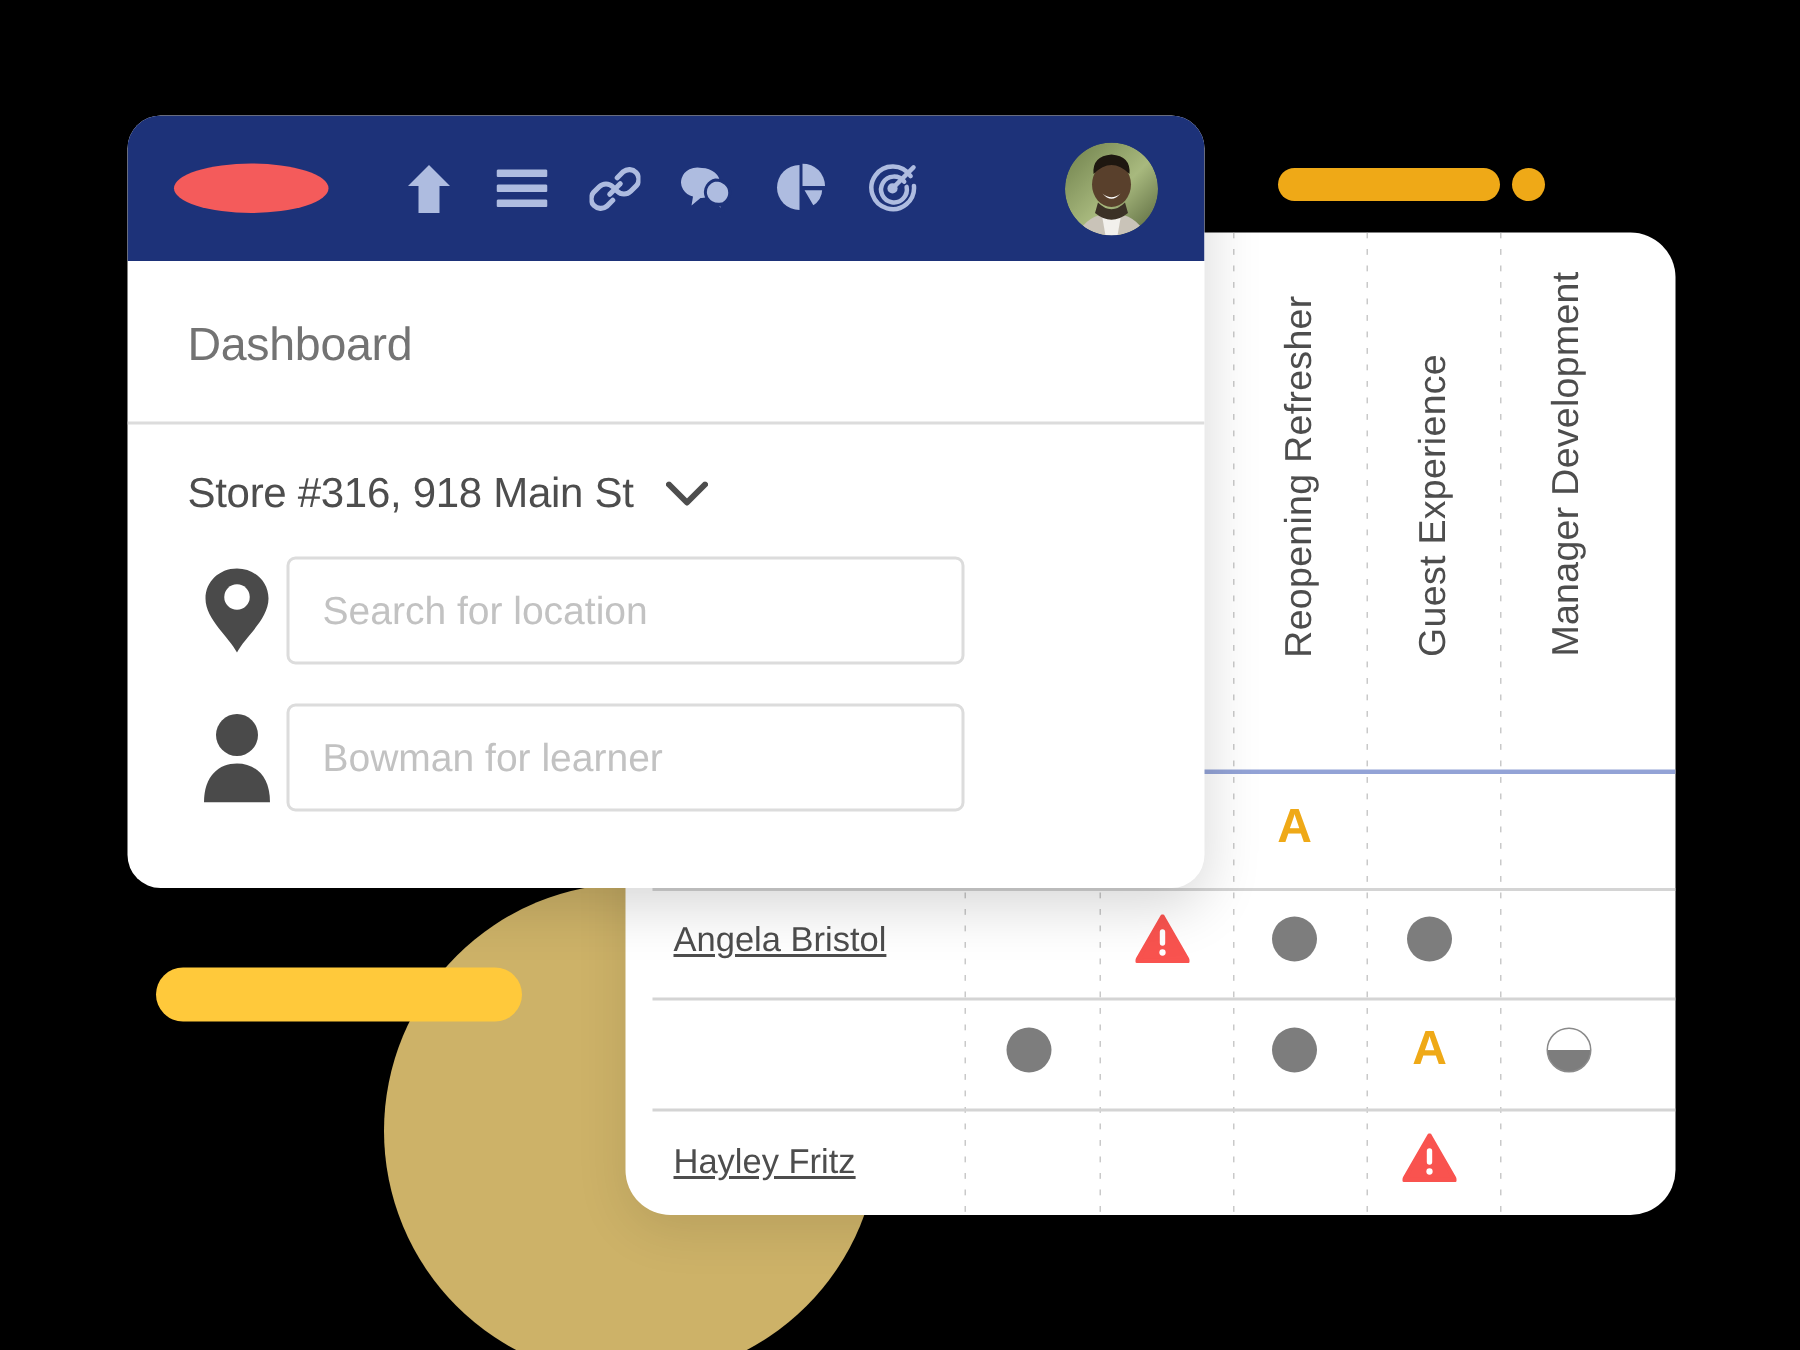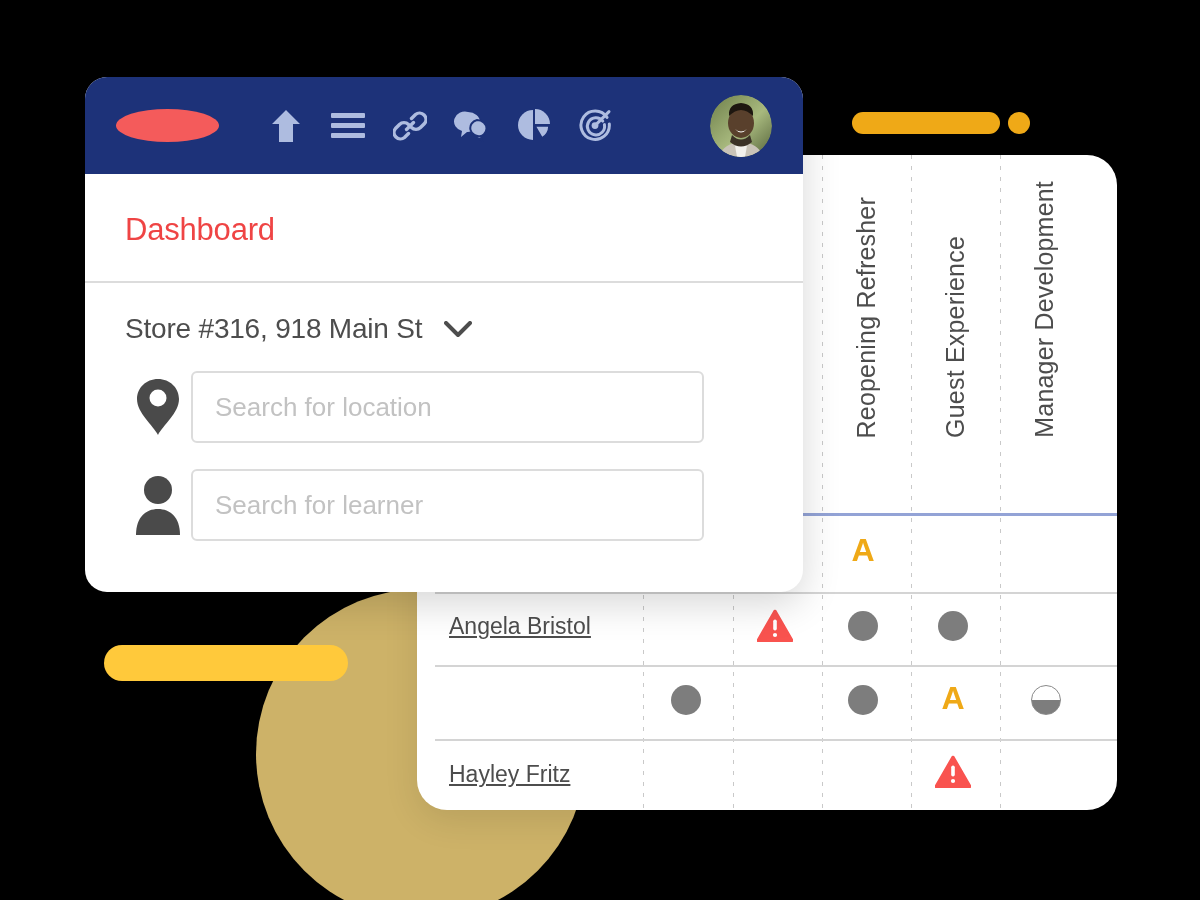--- a/index.html
+++ b/index.html
@@ -72,35 +72,35 @@
     width:103px;height:33px;border-radius:50%;background:#F45B5B;margin-left:31px;
   }
   .nav-icons{display:flex;align-items:center;gap:22px;margin-left:47px;}
   .nav-ic{width:40px;height:40px;display:flex;align-items:center;justify-content:center;cursor:pointer;}
   .avatar{
     position:absolute;right:31px;top:50%;transform:translateY(-50%);
     width:62px;height:62px;border-radius:50%;overflow:hidden;
   }
 
   .dash-title{
-    font-size:31px;color:#ef4444;padding:38px 0 0 40px;letter-spacing:-.2px;
+    font-size:31px;color:#737373;padding:38px 0 0 40px;letter-spacing:-.2px;
   }
   .dash-sep{margin-top:33px;height:2px;background:#dcdcdc;}
 
   .store-row{
     display:flex;align-items:center;gap:22px;padding:30px 0 0 40px;
   }
   .store-label{font-size:28px;color:#4d4d4d;letter-spacing:-.2px;}
 
   .field-row{display:flex;align-items:center;padding-left:40px;}
   .field-row.loc{margin-top:26px;}
   .field-row.learner{margin-top:26px;}
   .field-icon{width:66px;display:flex;justify-content:center;align-items:center;}
   .field-box{
-    width:513px;height:72px;border:2px solid #dcdcdc;border-radius:6px;
+    width:452px;height:72px;border:2px solid #dcdcdc;border-radius:6px;
     display:flex;align-items:center;box-sizing:border-box;
   }
   .field-box .ph{padding-left:22px;font-size:26px;color:#c2c2c2;}
 </style>
 </head>
 <body>
 
 <div id="stage">
 
   <div class="deco-circle-big"></div>
@@ -250,20 +250,20 @@
     </div>
 
     <div class="field-row learner">
       <div class="field-icon">
         <svg width="52" height="60" viewBox="0 0 52 60">
           <circle cx="26" cy="15" r="14" fill="#4a4a4a"></circle>
           <path d="M4 60 C4 42 14 34 26 34 C38 34 48 42 48 60 Z" fill="#4a4a4a"></path>
         </svg>
       </div>
       <div class="field-box">
-        <span class="ph">Search for learner</span>
+        <span class="ph">Bowman for learner</span>
       </div>
     </div>
   </div>
 
   <div class="deco-pill-orange"></div>
   <div class="deco-dot-orange"></div>
 </div>
 
 </body></html>

